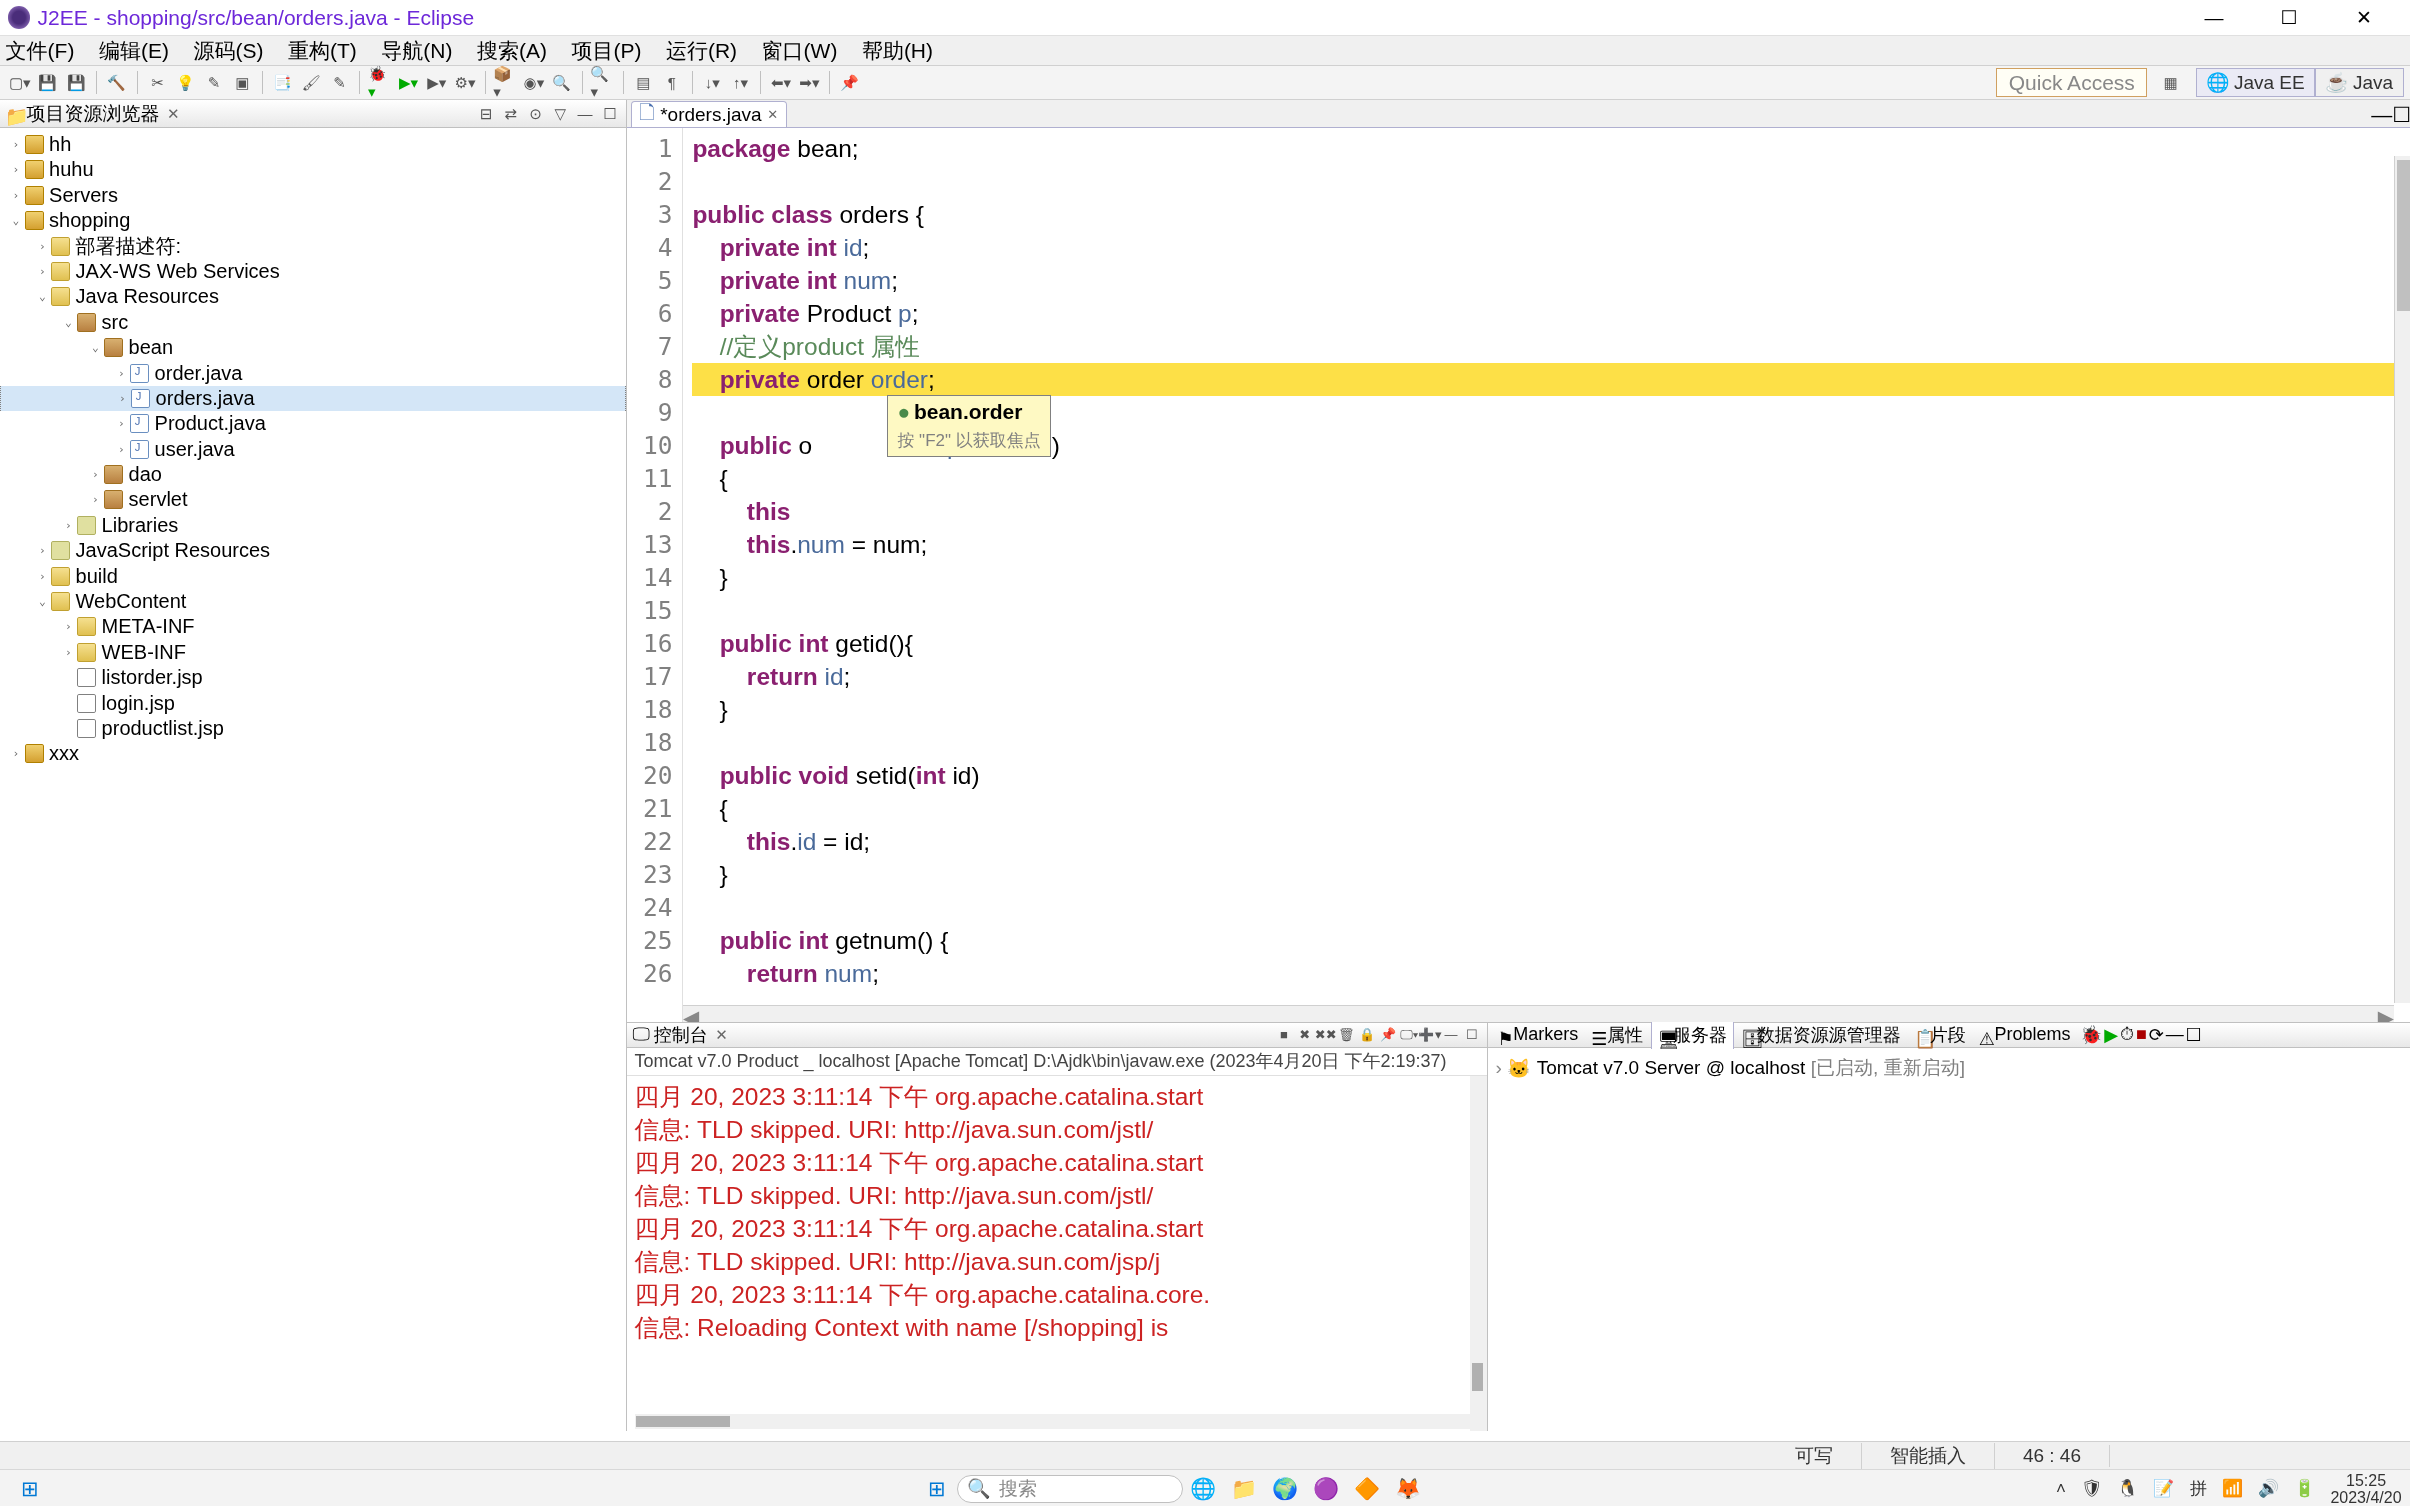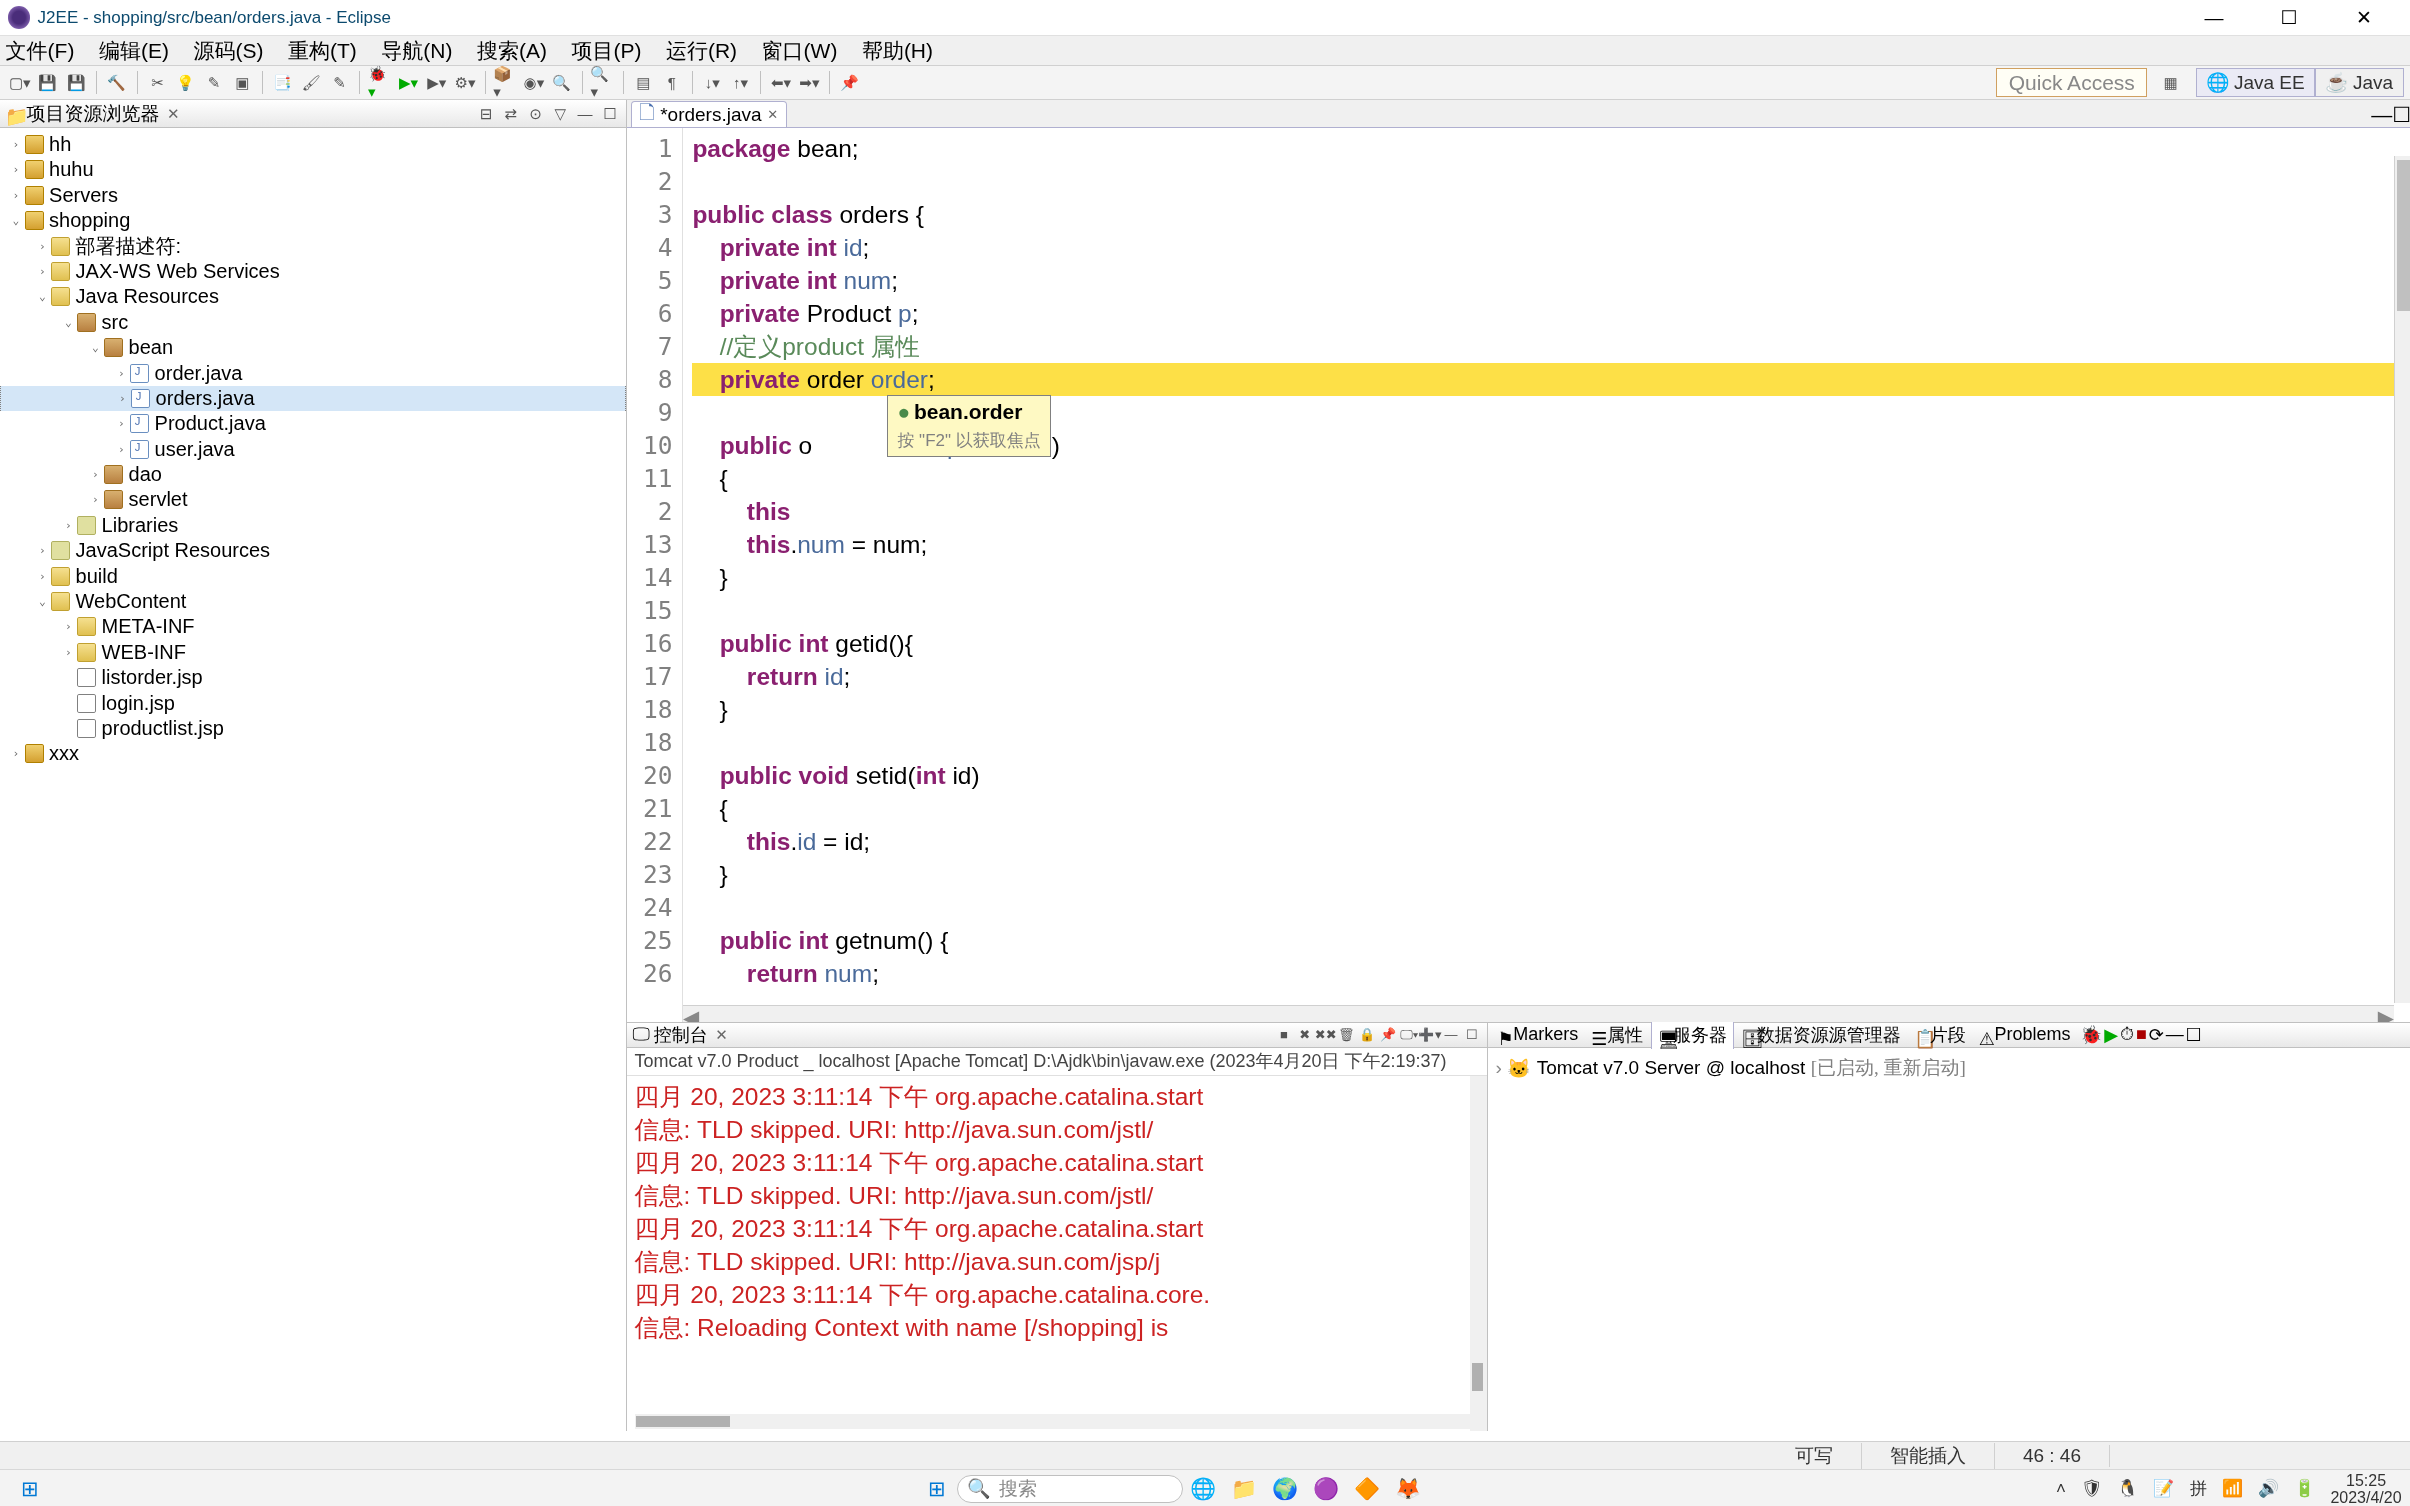--- a/index.html
+++ b/index.html
@@ -1,19 +1,19 @@
 <!DOCTYPE html>
 <html style="font-size:15px"><head>
 <meta charset="utf-8">
 <style>
 * { margin: 0; padding: 0; box-sizing: border-box; font-family: "Microsoft YaHei", "Segoe UI", Tahoma, sans-serif; }
 body { background: #fff; width: 2411px; height: 1507px; overflow: hidden; font-size: 21px; position: relative; }
 .title-bar { height: 36px; background: #fff; display: flex; align-items: center; padding: 0 7.5px; border-bottom: 0.9px solid #e0e0e0; }
 .title-bar-icon { width: 22.6px; height: 22.6px; margin-right: 7.5px; background: radial-gradient(circle, #4a2d7a 40%, #7a5aa8 70%); border-radius: 50%; display: inline-block; }
-.title-text { flex: 1; font-size: 17px; color: #0c4a6e; }
+.title-text { flex: 1; font-size: 21px; color: #6d28d9; }
 .window-controls { display: flex; gap: 34px; padding-right: 19px; }
 .win-ctrl { width: 41px; height: 28px; display: flex; align-items: center; justify-content: center; font-size: 19px; color: #000; }
 .menu-bar { height: 30px; background: #f0f0f0; display: flex; align-items: center; padding: 0 5.6px; gap: 24.5px; font-size: 21px; color: #000; border-bottom: 0.9px solid #d0d0d0; }
 .menu-item { cursor: default; }
 .toolbar { height: 34px; background: #f4f4f4; display: flex; align-items: center; padding: 0 7.5px; border-bottom: 0.9px solid #d0d0d0; gap: 3.8px; position: relative; }
 .tb-icon { width: 24.5px; height: 24.5px; display: inline-flex; align-items: center; justify-content: center; color: #555; font-size: 15px; }
 .tb-sep { width:0.9px; height: 22.6px; background: #c0c0c0; margin: 0 3.8px; }
 .tb-green { color: #0a0; }
 .tb-red { color: #a00; }
 .tb-yellow { color: #ca0; }
@@ -71,21 +71,21 @@
 .console-scroll-thumb { background: #b0b0b0; height: 11.3px; width: 94px; margin: 1.9px; }
 .console-scroll-v { position: absolute; right: 0; top: 0; bottom: 0; width: 17px; background: #f0f0f0; }
 .console-scroll-v-thumb { background: #b0b0b0; width: 11.3px; height: 28px; margin: 1.9px; position: absolute; bottom: 38px; }
 .right-panel { width: 923px; display: flex; flex-direction: column; }
 .rp-tabs { height: 24.5px; background: linear-gradient(#fff, #e8e8e8); display: flex; align-items: center; padding: 0 3.8px; border-bottom: 0.9px solid #c0c0c0; font-size: 18px; gap: 1.9px; }
 .rp-tab { padding: 1.9px 5.6px; display: flex; align-items: center; gap: 2.8px; }
 .rp-tab.active { background: #fff; border: 0.9px solid #b0b0d0; border-bottom: none; }
 .rp-tab-icon { width: 13px; height: 13px; display: inline-block; }
 .rp-body { flex: 1; padding: 3.8px 7.5px; font-size: 19px; }
 .server-line { display: flex; align-items: center; gap: 5.6px; padding: 3.8px 0; }
-.server-status { color: #808080; font-family: Liberation Serif, serif; }
+.server-status { color: #808080; }
 .status-bar { position: absolute; bottom: 38px; left:0; right:0; height: 28px; background: #f0f0f0; border-top: 0.9px solid #d0d0d0; display: flex; align-items: center; font-size: 19px; color: #333; padding: 0 19px; }
 .status-bar .sb-cell { padding: 0 28px; border-right: 0.9px solid #d0d0d0; }
 .taskbar { position: absolute; bottom: 0; left:0; right:0; height: 38px; background: #f3f3f3; border-top: 0.9px solid #d8d8d8; display: flex; align-items: center; padding: 0 9.4px; }
 .taskbar .tb-item { width: 41px; height: 34px; display: flex; align-items: center; justify-content: center; font-size: 21px; }
 .taskbar .tb-search { flex: 0 0 226px; height: 28px; background: #fff; border: 0.9px solid #c0c0c0; border-radius: 15px; display: flex; align-items: center; padding: 0 9.4px; color: #888; gap: 7.5px; font-size: 19px; }
 .taskbar .tb-tray { margin-left: auto; display: flex; align-items: center; gap: 15px; font-size: 17px; color: #333; }
 .taskbar .tb-time { text-align: center; font-size: 16px; line-height: 17px; }
 .line8-highlight { background: #fde047; display: inline-block; width: 100%; }
 </style>
 </head>

